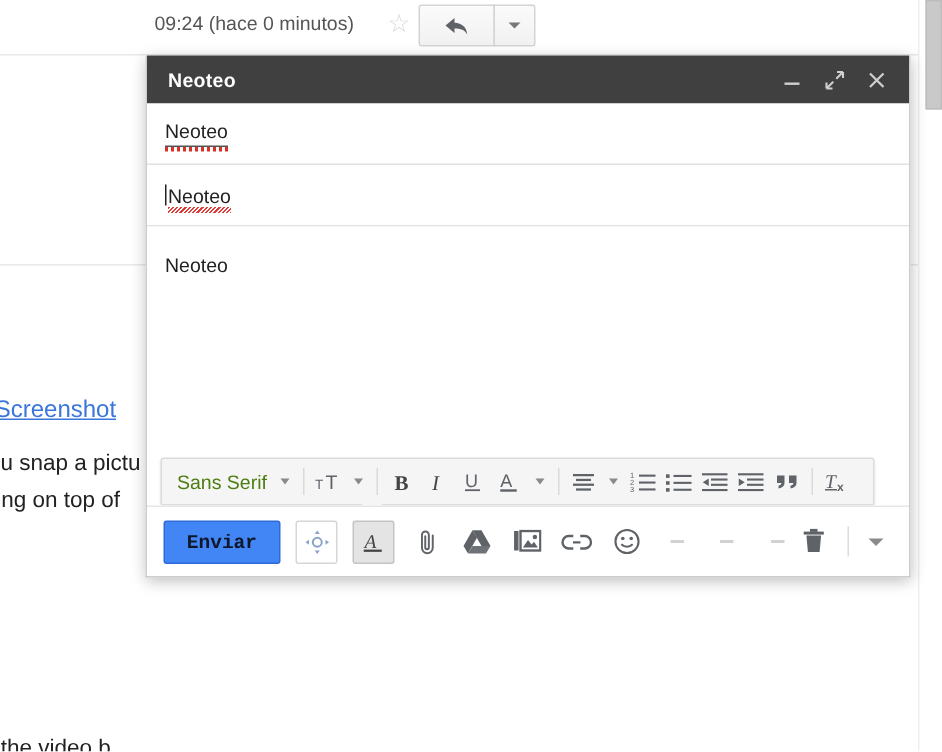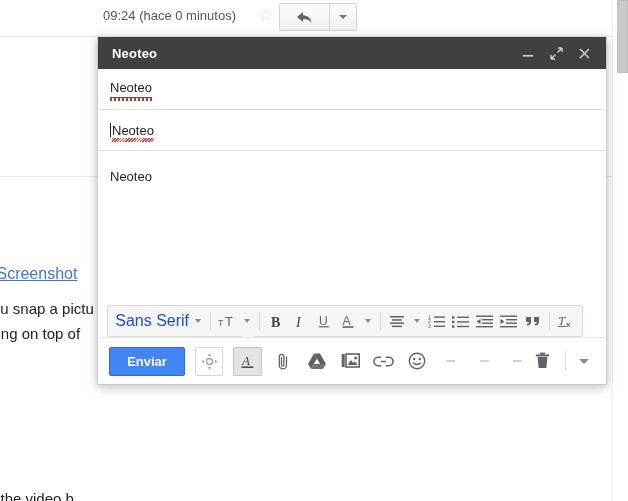--- a/index.html
+++ b/index.html
@@ -226,22 +226,22 @@
   }
   .fi {
     height: 26px;
     min-width: 24px;
     display: flex; align-items: center; justify-content: center;
     color: #5f6368;
     padding: 0 3px;
   }
   .fi svg { display: block; }
   .font-name {
-    font-size: 16px;
-    color: #1d4ed8;
+    font-size: 13px;
+    color: #4d7c0f;
     padding: 0 4px 0 6px;
     white-space: nowrap;
   }
   .mini-caret {
     width: 0; height: 0;
     border-left: 3.5px solid transparent;
     border-right: 3.5px solid transparent;
     border-top: 4px solid #8a8a8a;
     margin: 0 5px;
   }
@@ -260,25 +260,26 @@
     display: flex; align-items: center;
     padding: 0 10px 0 11px;
     position: relative;
   }
   .send-btn {
     height: 29px;
     min-width: 76px;
     background: #4285f4;
     border: 1px solid #2f6ad9;
     border-radius: 2px;
-    color: #ffffff;
+    color: #0f172a;
     font-size: 13px;
     font-weight: bold;
     display: flex; align-items: center; justify-content: center;
     padding: 0 16px;
+    font-family: Liberation Mono, monospace;
   }
   .sq-btn {
     width: 30px; height: 29px;
     margin-left: 10px;
     border: 1px solid #d6d6d6;
     border-radius: 2px;
     background: #ffffff;
     display: flex; align-items: center; justify-content: center;
     color: #5f6368;
   }

